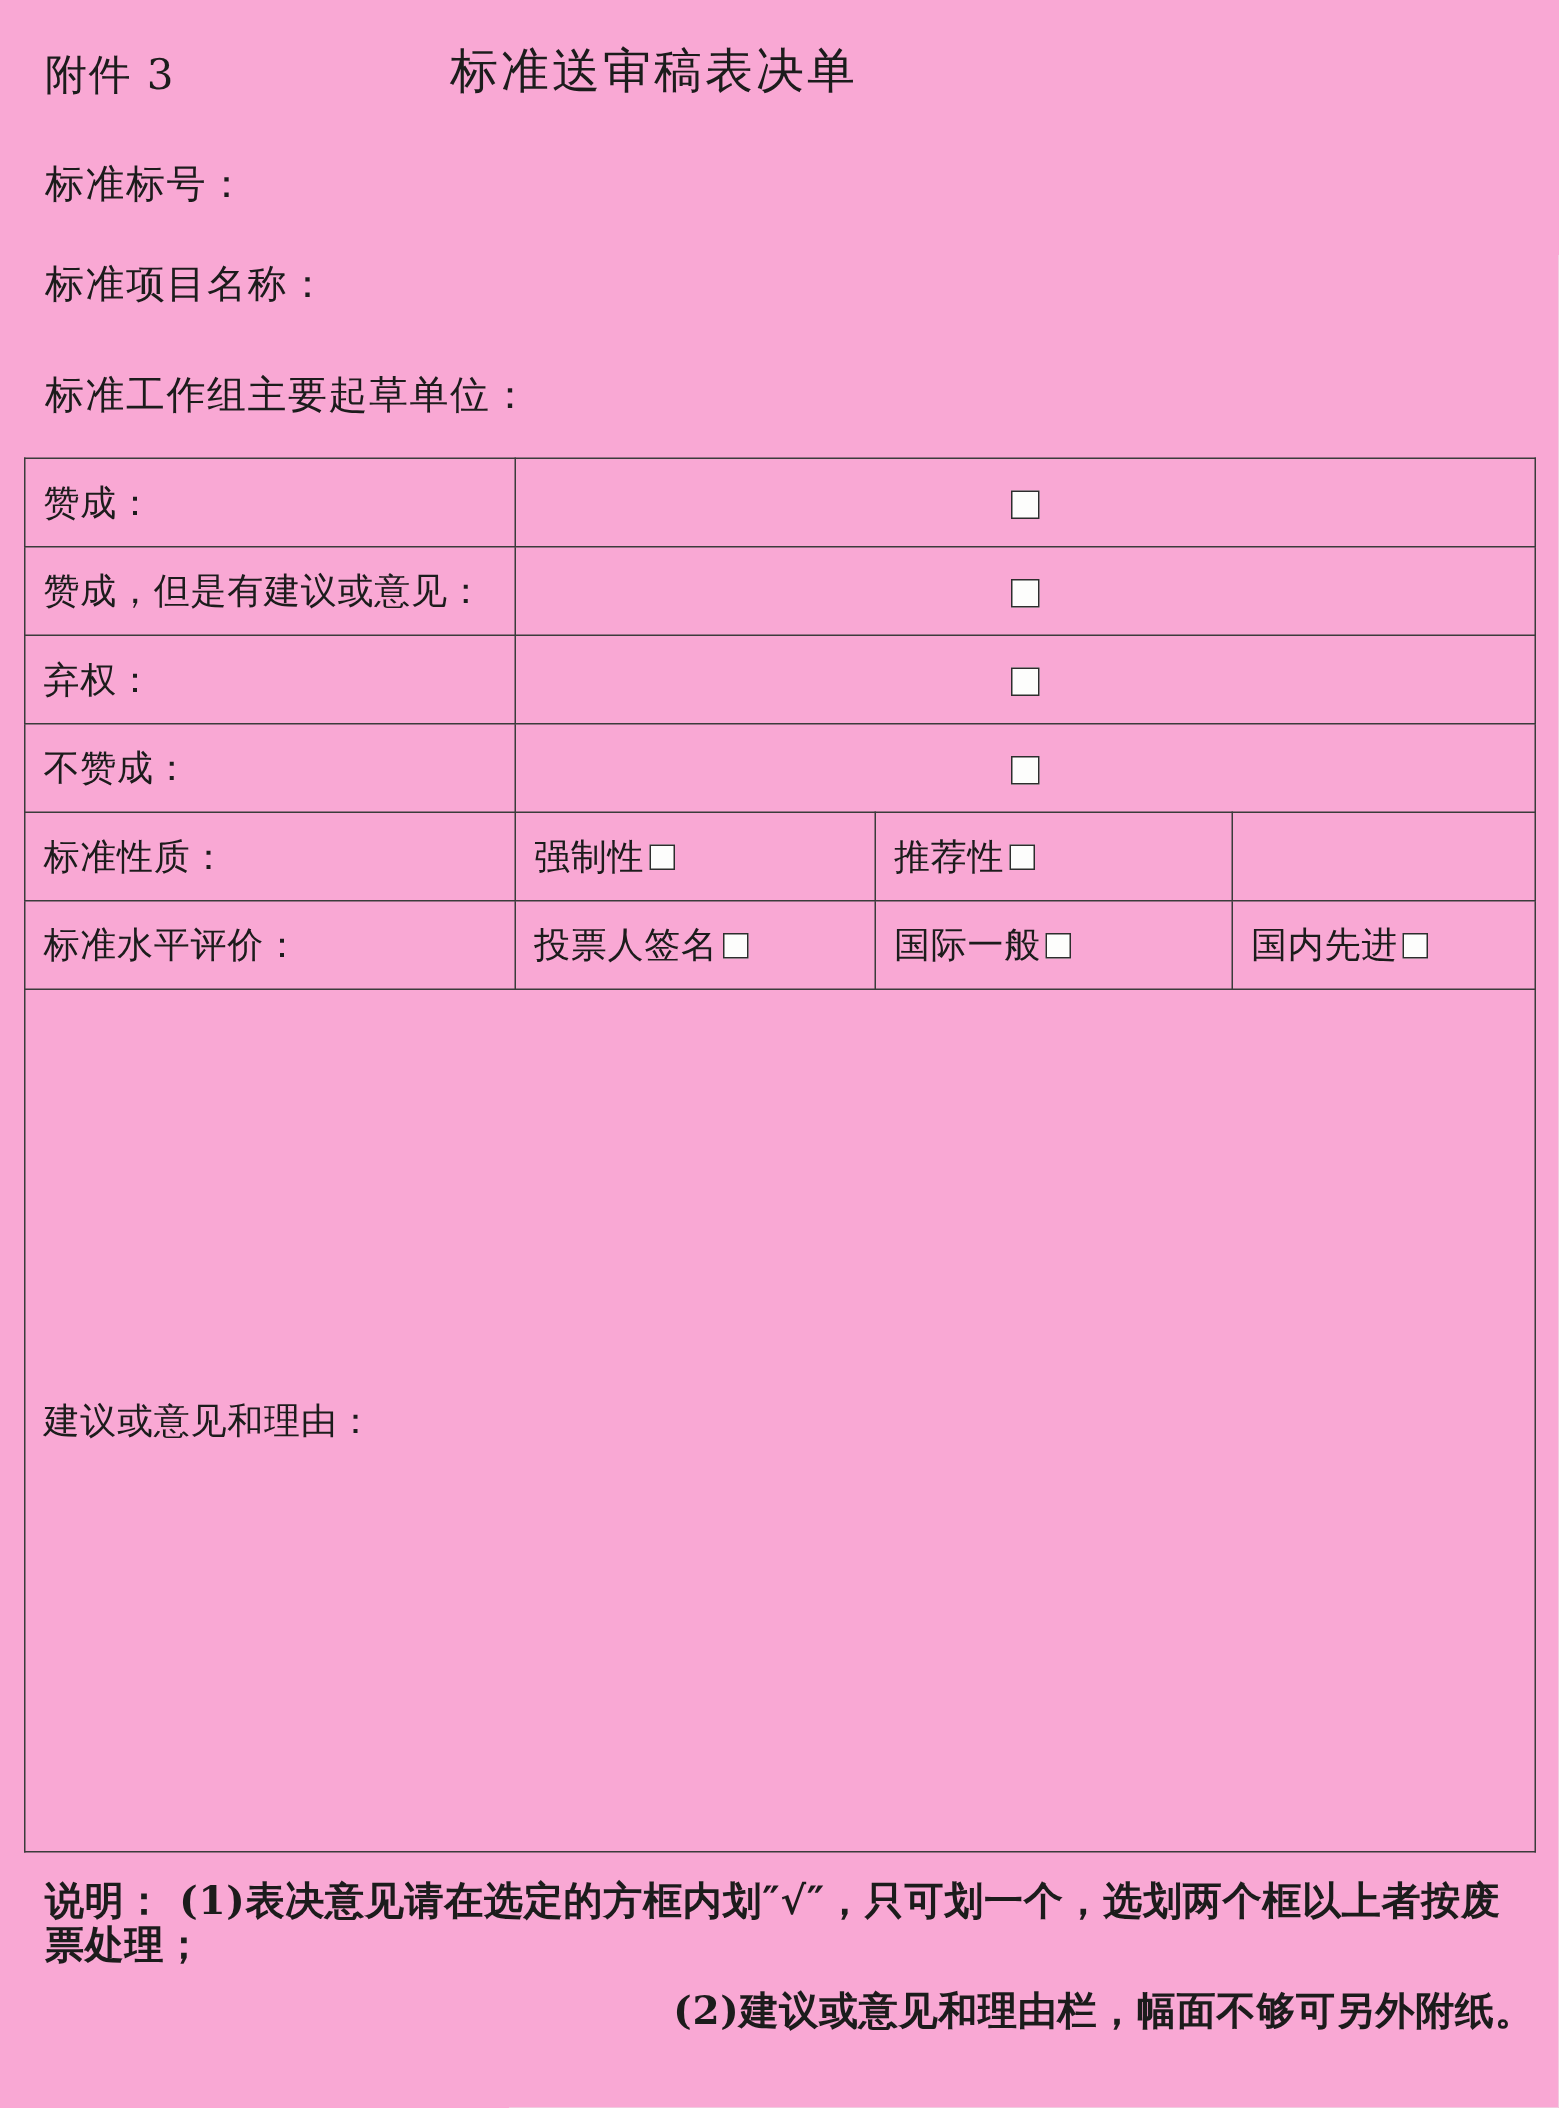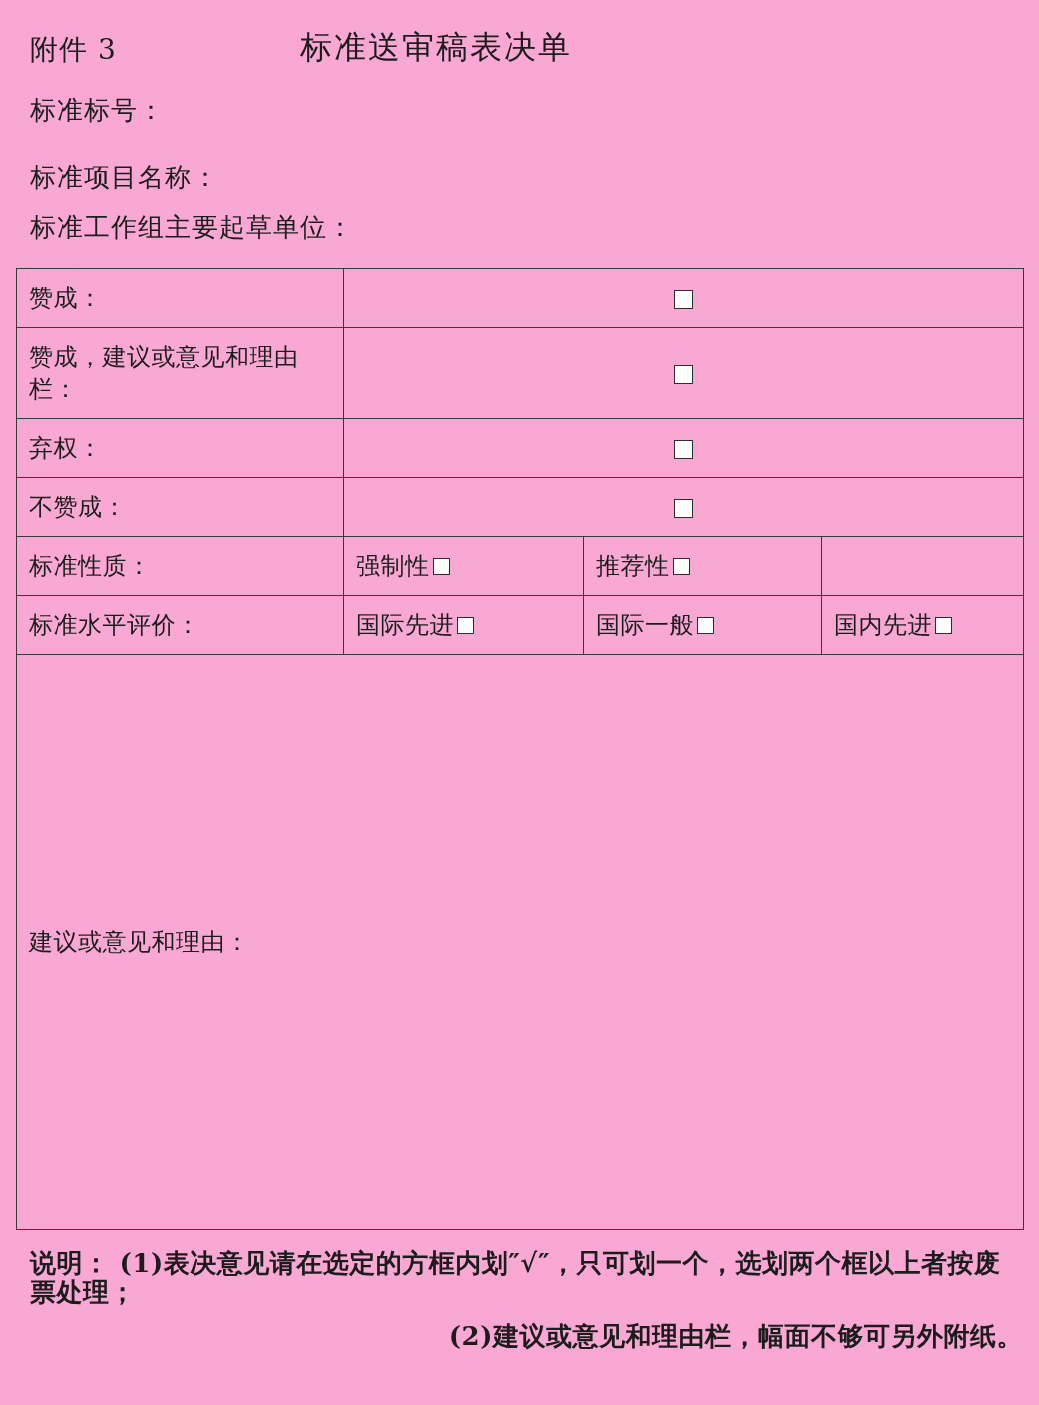--- a/index.html
+++ b/index.html
@@ -27,23 +27,23 @@
     font-size: 32px; font-weight: normal; letter-spacing: 2px;
   }
 
   
   .field {
     padding-left: 14px;
     font-size: 26px;
     letter-spacing: 1px;
     line-height: 30px;
   }
-  .field-1 { margin-top: 23px; }
+  .field-1 { margin-top: 36px; }
   .field-2 { margin-top: 37px; }
-  .field-3 { margin-top: 20px; }
+  .field-3 { margin-top: 44px; }
 
   
   table.vote-table {
     margin-top: 26px;
     width: 1007px;
     border-collapse: collapse;
     table-layout: fixed;
     font-size: 24px;
   }
   table.vote-table td {
@@ -126,21 +126,21 @@
         <col style="width:202px">
     </colgroup>
     <tbody>
       <tr class="vote-row">
         <td>赞成：</td>
         <td class="check-cell" colspan="3">
           <span class="cb"></span>
         </td>
       </tr>
       <tr class="vote-row">
-        <td>赞成，建议或意见和理由栏：</td>
+        <td>赞成，但是有建议或意见：</td>
         <td class="check-cell" colspan="3">
           <span class="cb"></span>
         </td>
       </tr>
       <tr class="vote-row">
         <td>弃权：</td>
         <td class="check-cell" colspan="3">
           <span class="cb"></span>
         </td>
       </tr>
@@ -158,21 +158,21 @@
         </td>
         <td>
           <span>推荐性</span><span class="cb inline"></span>
         </td>
         <td></td>
       </tr>
 
       <tr class="level-row">
         <td>标准水平评价：</td>
         <td>
-          <span>国际先进</span><span class="cb inline"></span>
+          <span>投票人签名</span><span class="cb inline"></span>
         </td>
         <td>
           <span>国际一般</span><span class="cb inline"></span>
         </td>
         <td>
           <span>国内先进</span><span class="cb inline"></span>
         </td>
       </tr>
 
       <tr>

